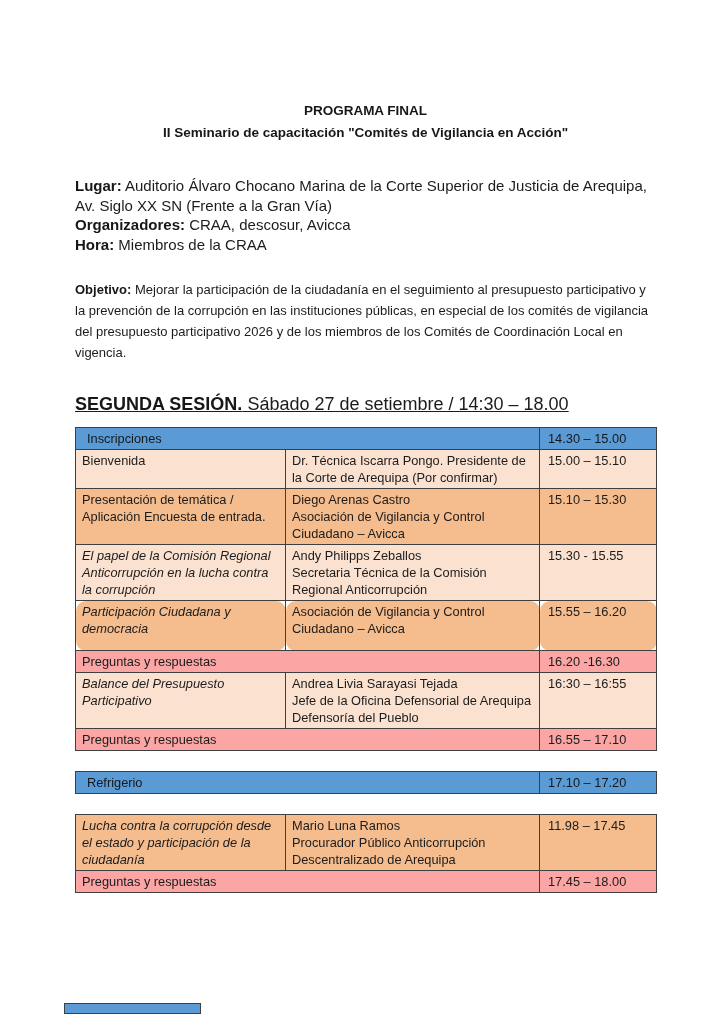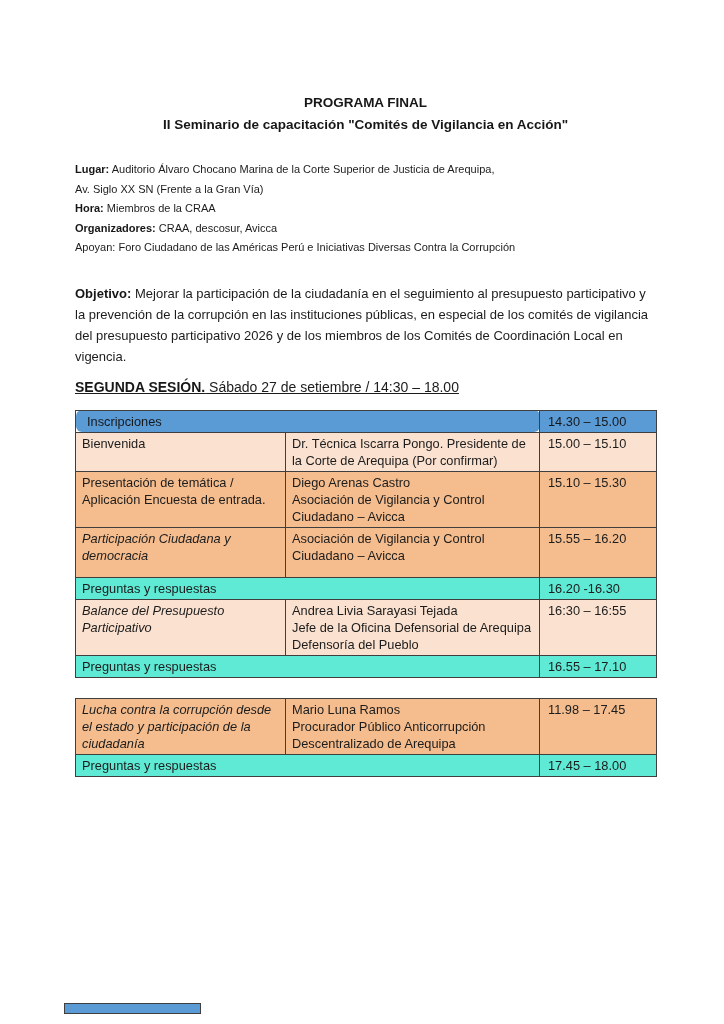--- a/index.html
+++ b/index.html
@@ -2,68 +2,67 @@
 <html><head>
 <meta charset="utf-8">
 <style>
   * { margin:0; padding:0; box-sizing:border-box; }
   html,body { background:#888; }
   .page {
     width:724px; height:1024px; margin:0 auto; position:relative;
     background:#ffffff; overflow:hidden;
     font-family:"Liberation Sans", sans-serif; color:#1c1c1c;
   }
-  .doc { position:absolute; left:75px; top:4px; width:581px; }
+  .doc { position:absolute; left:75px; top:12px; width:581px; }
   .titles { margin-top:88px; text-align:center; font-weight:700; font-size:13.5px; line-height:22px; color:#171717; }
-  .info { margin-top:24px; font-size:11px; line-height:19.5px; }
+  .info { margin-top:32px; font-size:15px; line-height:19.5px; }
   .objetivo { margin-top:25px; font-size:13px; line-height:21px; }
-  .session { margin-top:11px; font-size:14px; line-height:19px; text-decoration:underline; }
+  .session { margin-top:32px; font-size:18px; line-height:19px; text-decoration:underline; }
   b { font-weight:700; color:#171717; }
 
   table.schedule {
     border-collapse:collapse; table-layout:fixed; width:581px;
     font-size:12.8px; line-height:17px;
   }
   table.schedule { margin-top:13px; }
   table.refreshment { margin-top:20px; }
   table.cont { margin-top:20px; }
   col.c1 { width:210px; } col.c2 { width:254px; } col.c3 { width:117px; }
   td { border:1px solid #3f3f3f; padding:2px 6px 2px 6px; vertical-align:top; }
   td.time { padding-left:8px; white-space:nowrap; }
   tr.row-header td { background:#5B9BD5; color:#14181d; }
-  tr.row-header td.lbl { padding-left:11px;border-radius:6px; }
+  tr.row-header td.lbl { padding-left:11px; }
   tr.shade-light td { background:#FBE2D0; }
   tr.shade-dark td { background:#F5BD8E; }
-  tr.row-qa td { background:#5eead4; }
+  tr.row-qa td { background:#fca5a5; }
   td.topic-italic { font-style:italic; }
   td.speaker { white-space:pre-line; }
-  tr.tall td { height:50px; }
+  tr.tall td { height:50px;border-radius:10px; }
 
   .bottom-sliver {
     position:absolute; left:64px; top:1003px; width:137px; height:11px;
     background:#5B9BD5; border:1px solid #3f3f3f;
   }
 </style>
 </head>
 <body>
 
 <div class="page">
   <div class="doc">
 
     <div class="titles">
       <div>PROGRAMA FINAL</div>
       <div>II Seminario de capacitación "Comités de Vigilancia en Acción"</div>
     </div>
 
     <div class="info">
       <div><b>Lugar:</b><span> Auditorio Álvaro Chocano Marina de la Corte Superior de Justicia de Arequipa,</span></div>
       <div>Av. Siglo XX SN (Frente a la Gran Vía)</div>
+      <div><b>Organizadores:</b><span> CRAA, descosur, Avicca</span></div>
       <div><b>Hora:</b><span> Miembros de la CRAA</span></div>
-      <div><b>Organizadores:</b><span> CRAA, descosur, Avicca</span></div>
-      <div>Apoyan: Foro Ciudadano de las Américas Perú e Iniciativas Diversas Contra la Corrupción</div>
     </div>
 
     <div class="objetivo"><b>Objetivo:</b><span> Mejorar la participación de la ciudadanía en el seguimiento al presupuesto participativo y la prevención de la corrupción en las instituciones públicas, en especial de los comités de vigilancia del presupuesto participativo 2026 y de los miembros de los Comités de Coordinación Local en vigencia.</span></div>
 
     <div class="session"><b>SEGUNDA SESIÓN.</b><span> Sábado 27 de setiembre / 14:30 – 18.00</span></div>
 
     <table class="schedule">
       <colgroup>
           <col class="c1">
           <col class="c2">
@@ -78,20 +77,26 @@
         <td>Bienvenida</td>
         <td class="speaker">Dr. Técnica Iscarra Pongo. Presidente de la Corte de Arequipa (Por confirmar)</td>
         <td class="time">15.00 – 15.10</td>
       </tr>
       <tr class="shade-dark">
         <td>Presentación de temática / Aplicación Encuesta de entrada.</td>
         <td class="speaker">Diego Arenas Castro
 Asociación de Vigilancia y Control Ciudadano – Avicca</td>
         <td class="time">15.10 – 15.30</td>
       </tr>
+      <tr class="shade-light">
+        <td class="topic-italic">El papel de la Comisión Regional Anticorrupción en la lucha contra la corrupción</td>
+        <td class="speaker">Andy Philipps Zeballos
+Secretaria Técnica de la Comisión Regional Anticorrupción</td>
+        <td class="time">15.30 - 15.55</td>
+      </tr>
       <tr class="shade-dark tall">
         <td class="topic-italic">Participación Ciudadana y democracia</td>
         <td class="speaker">Asociación de Vigilancia y Control Ciudadano – Avicca</td>
         <td class="time">15.55 – 16.20</td>
       </tr>
       <tr class="row-qa">
         <td colspan="2">Preguntas y respuestas</td>
         <td class="time">16.20 -16.30</td>
       </tr>
       <tr class="shade-light">
@@ -100,20 +105,33 @@
 Jefe de la Oficina Defensorial de Arequipa Defensoría del Pueblo</td>
         <td class="time">16:30 – 16:55</td>
       </tr>
       <tr class="row-qa">
         <td colspan="2">Preguntas y respuestas</td>
         <td class="time">16.55 – 17.10</td>
       </tr>
     </tbody>
       </table>
 
+    <table class="schedule refreshment">
+      <colgroup>
+          <col class="c1">
+          <col class="c2">
+          <col class="c3">
+        </colgroup>
+      <tbody>
+          <tr class="row-header">
+        <td class="lbl" colspan="2">Refrigerio</td>
+        <td class="time">17.10 – 17.20</td>
+      </tr>
+    </tbody>
+      </table>
 
     <table class="schedule cont">
       <colgroup>
           <col class="c1">
           <col class="c2">
           <col class="c3">
         </colgroup>
       <tbody>
           <tr class="shade-dark">
         <td class="topic-italic">Lucha contra la corrupción desde el estado y participación de la ciudadanía</td>

